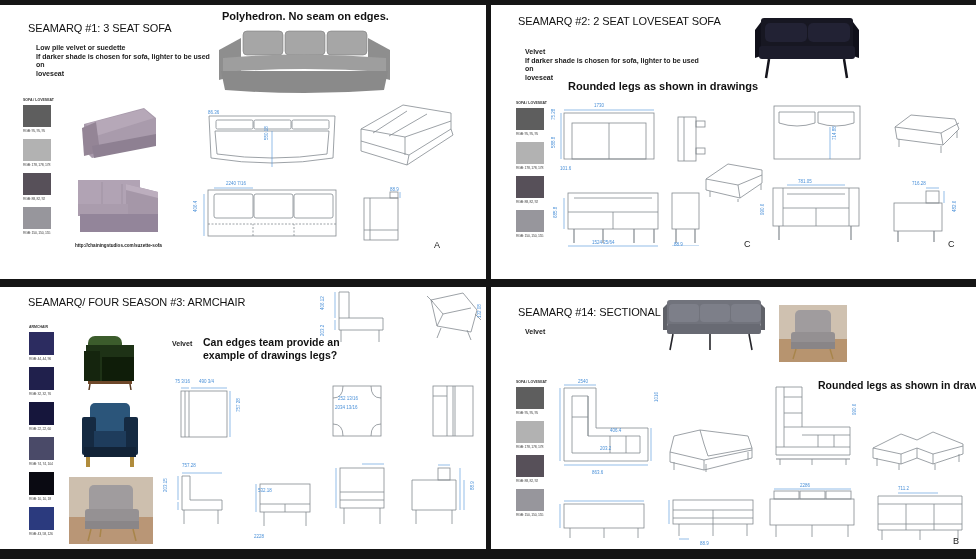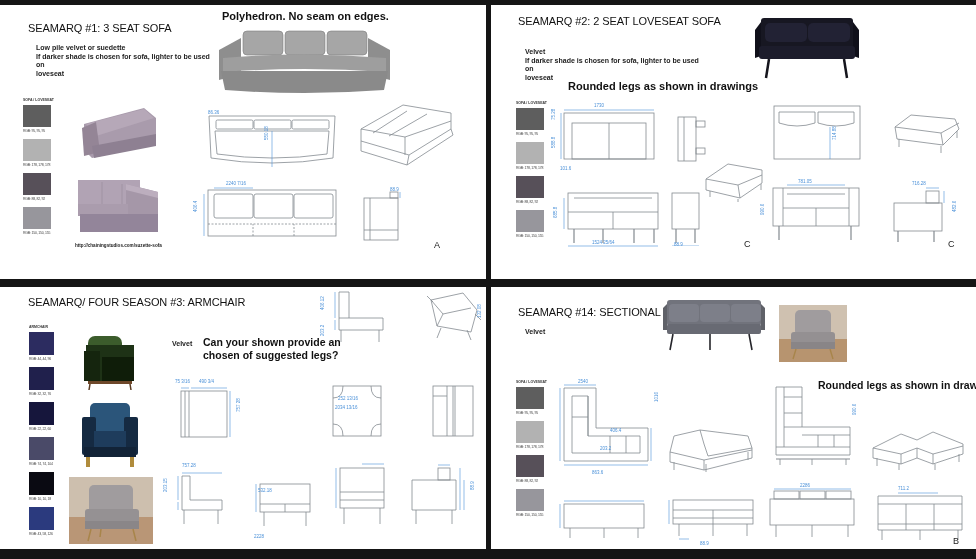--- a/index.html
+++ b/index.html
@@ -263,22 +263,22 @@
   <span class="dim" style="left:674px;top:242px">88.9</span>
   <span class="dim rot" style="left:760px;top:215px">990.6</span>
   <span class="dim" style="left:912px;top:181px">716.28</span>
   <span class="dim rot" style="left:952px;top:212px">482.6</span>
   <div class="letter" style="left:744px;top:239px">C</div>
   <div class="letter" style="left:948px;top:239px">C</div>
 
   <div class="title" style="left:28px;top:296px">SEAMARQ/ FOUR SEASON #3: ARMCHAIR</div>
   <div class="material" style="left:172px;top:340px">Velvet</div>
   <div class="question" style="left:203px;top:336px">
-    <div>Can your shown provide an</div>
-    <div>chosen of suggested legs?</div>
+    <div>Can edges team provide an</div>
+    <div>example of drawings legs?</div>
   </div>
 
   <div class="swcol" style="left:29px;top:325px">
     <div class="swhead">ARMCHAIR</div>
     <div class="sw">
       <div class="chip small" style="background: rgb(44, 44, 96);"></div>
       <div class="cap">RGB: 44, 44, 96</div>
     </div>
     <div class="sw">
       <div class="chip small" style="background: rgb(32, 32, 76);"></div>

